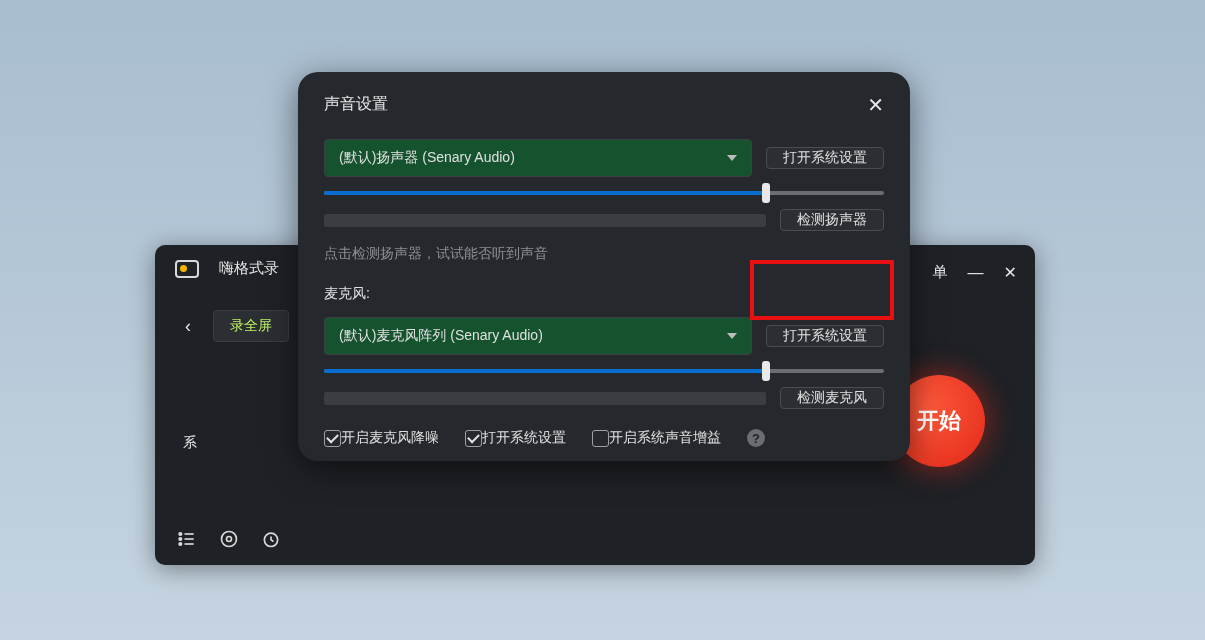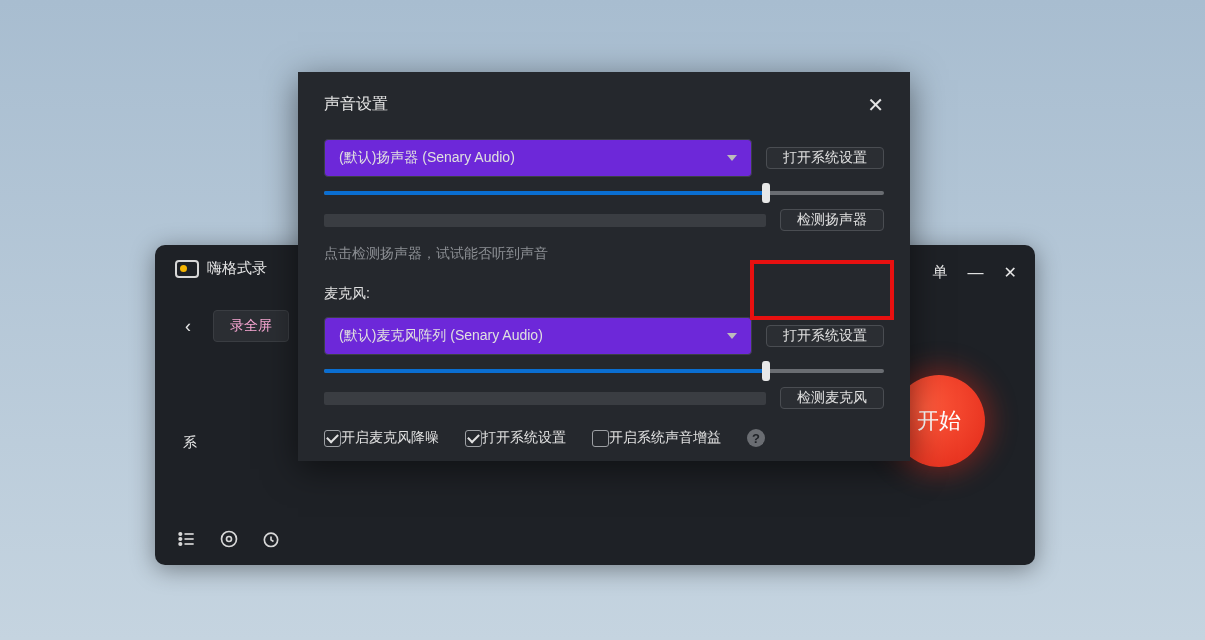--- a/index.html
+++ b/index.html
@@ -25,21 +25,21 @@
 }
 .app-titlebar {
   display: flex;
   align-items: center;
   padding: 14px 20px;
   gap: 10px;
 }
 .app-logo {
   display: flex;
   align-items: flex-end;
-  gap: 8px;
+  gap: 20px;
 }
 .camera-icon {
   width: 24px;
   height: 18px;
   border: 2px solid #d8d8d8;
   border-radius: 4px;
   position: relative;
 }
 .camera-icon::before {
   content: "";
@@ -53,68 +53,68 @@
 }
 .app-title { color: #e6e6e6; font-size: 15px; }
 .app-title-right { position: absolute; right: 18px; top: 18px; display: flex; gap: 20px; align-items: center; color: #e6e6e6; }
 .menu-text { font-size: 15px; }
 .titlebar-btn { cursor: pointer; font-size: 16px; }
 .app-toolbar { display: flex; align-items: center; padding: 18px 22px; gap: 14px; }
 .back-btn { color: #e6e6e6; font-size: 18px; cursor: pointer; padding: 4px 8px; }
 .mode-btn {
   background: #2b2e33;
   border: 1px solid #3a3d42;
-  color: #f9a8d4;
+  color: #bef264;
   padding: 6px 16px;
   border-radius: 4px;
   font-size: 14px;
   cursor: pointer;
 }
 .app-body { padding: 14px 28px; color: #e6e6e6; font-size: 14px; }
 .start-btn {
   position: absolute;
   right: 50px;
   top: 130px;
   width: 92px;
   height: 92px;
   border-radius: 50%;
   background: radial-gradient(circle at 35% 35%, #ff5a3c, #e12818);
   display: flex;
   align-items: center;
   justify-content: center;
   color: #fff;
   font-size: 22px;
-  font-weight: 400;
+  font-weight: 700;
   cursor: pointer;
   box-shadow: 0 0 24px 8px rgba(225,40,24,0.35);
 }
 .bottom-bar { position: absolute; bottom: 16px; left: 22px; display: flex; gap: 22px; align-items: center; }
 .bottom-icon { width: 20px; height: 20px; cursor: pointer; display: flex; align-items: center; justify-content: center; }
 .bottom-icon svg { width: 20px; height: 20px; }
 
 
 .dialog {
   position: absolute;
   left: 298px;
   top: 72px;
   width: 612px;
   background: #25282d;
-  border-radius: 0;
+  border-radius: 20px;
   box-shadow: 0 8px 32px rgba(0,0,0,0.5);
   padding-bottom: 8px;
 }
 .dialog-head { display: flex; justify-content: space-between; align-items: center; padding: 22px 26px 24px 26px; }
 .dialog-title { color: #e6e6e6; font-size: 16px; }
 .dialog-close { color: #e6e6e6; font-size: 20px; cursor: pointer; line-height: 1; }
 .section { padding: 0 26px; }
 .section-label { color: #e0e0e0; font-size: 14px; margin-bottom: 14px; }
 .row { display: flex; gap: 14px; align-items: center; margin-bottom: 14px; }
 .dropdown {
   flex: 1;
-  background: #6d28d9;
+  background: #14532d;
   border: 1px solid #3c4046;
   border-radius: 4px;
   padding: 9px 14px;
   display: flex;
   justify-content: space-between;
   align-items: center;
   color: #e0e0e0;
   font-size: 14px;
   cursor: pointer;
 }

